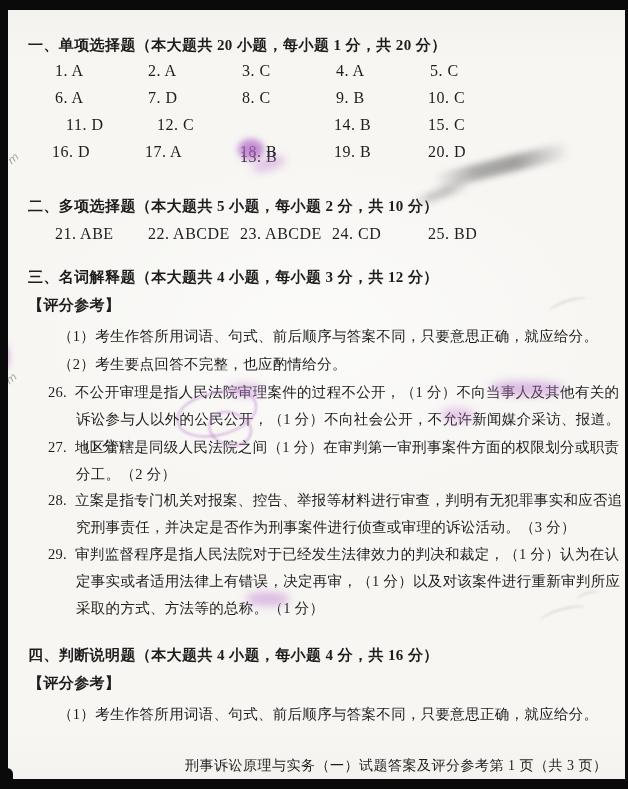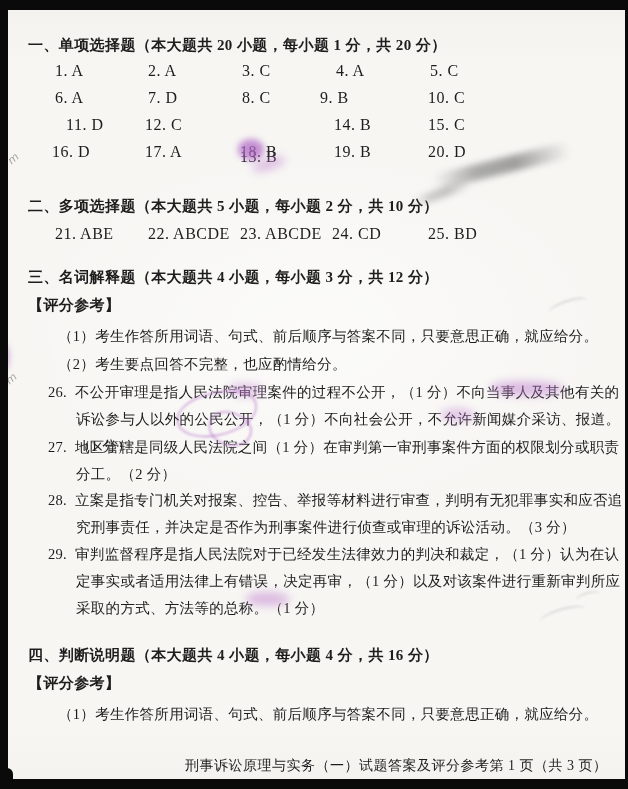--- a/index.html
+++ b/index.html
@@ -69,25 +69,25 @@
 
   <div class="abs ans-cell" style="left:55px;top:62px;">1. A</div>
   <div class="abs ans-cell" style="left:148px;top:62px;">2. A</div>
   <div class="abs ans-cell" style="left:242px;top:62px;">3. C</div>
   <div class="abs ans-cell" style="left:336px;top:62px;">4. A</div>
   <div class="abs ans-cell" style="left:430px;top:62px;">5. C</div>
 
   <div class="abs ans-cell" style="left:55px;top:89px;">6. A</div>
   <div class="abs ans-cell" style="left:148px;top:89px;">7. D</div>
   <div class="abs ans-cell" style="left:242px;top:89px;">8. C</div>
-  <div class="abs ans-cell" style="left:320px;top:89px;">9. B</div>
+  <div class="abs ans-cell" style="left:336px;top:89px;">9. B</div>
   <div class="abs ans-cell" style="left:428px;top:89px;">10. C</div>
 
   <div class="abs ans-cell" style="left:52px;top:116px;margin-left:14px;">11. D</div>
-  <div class="abs ans-cell" style="left:145px;top:116px;">12. C</div>
+  <div class="abs ans-cell" style="left:157px;top:116px;">12. C</div>
   <div class="abs ans-cell" style="left:240px;top:116px;margin-top:32px;">13. B</div>
   <div class="abs ans-cell" style="left:334px;top:116px;">14. B</div>
   <div class="abs ans-cell" style="left:428px;top:116px;">15. C</div>
 
   <div class="abs ans-cell" style="left:52px;top:143px;">16. D</div>
   <div class="abs ans-cell" style="left:145px;top:143px;">17. A</div>
   <div class="abs ans-cell" style="left:240px;top:143px;">18. B</div>
   <div class="abs ans-cell" style="left:334px;top:143px;">19. B</div>
   <div class="abs ans-cell" style="left:428px;top:143px;">20. D</div>
 

